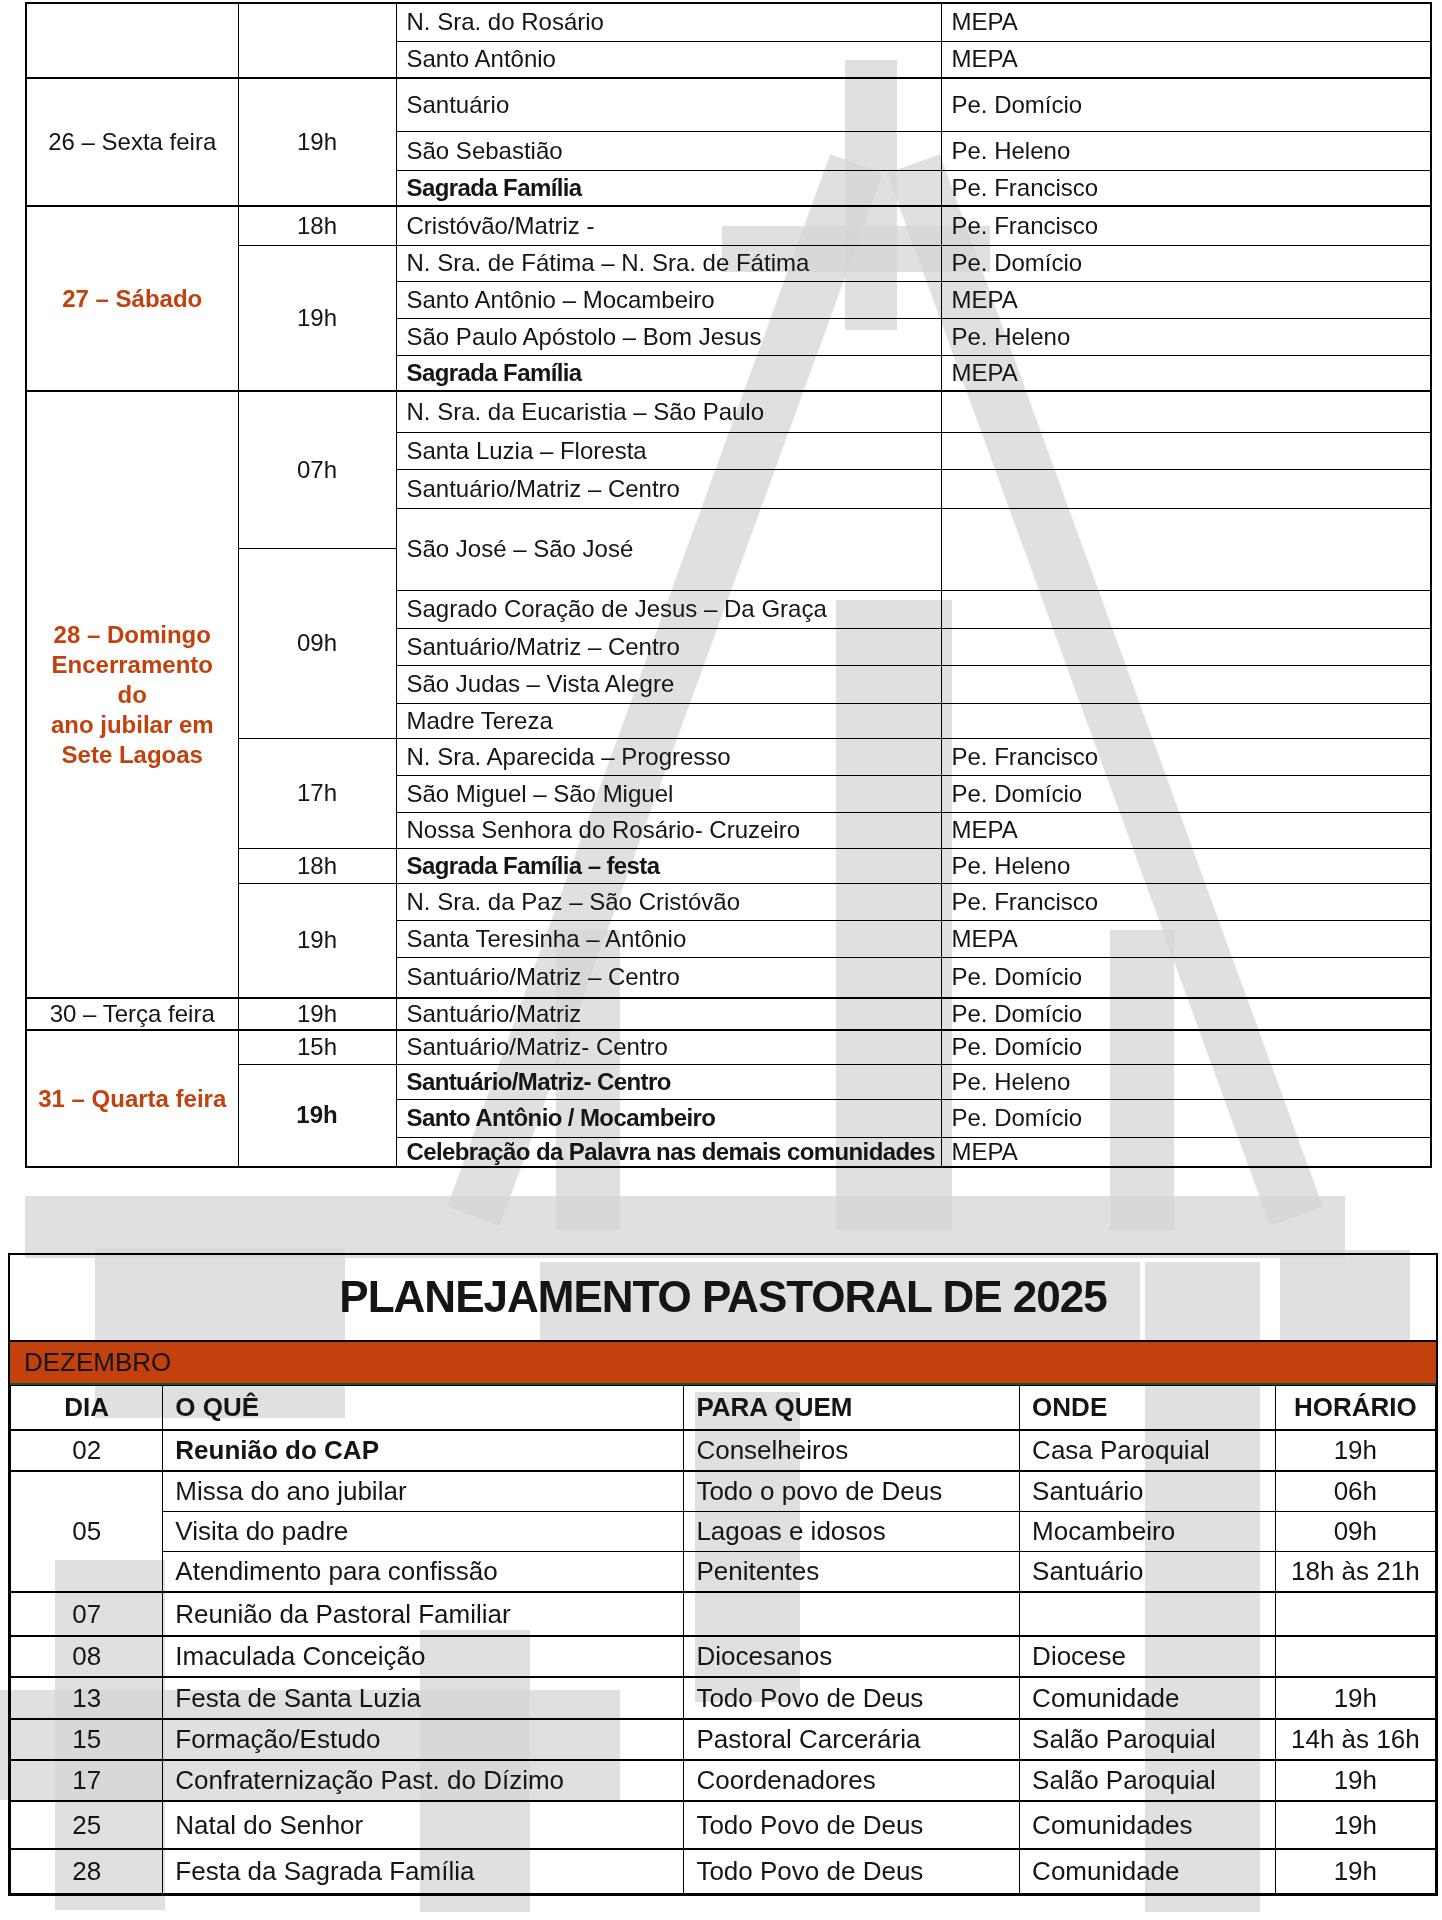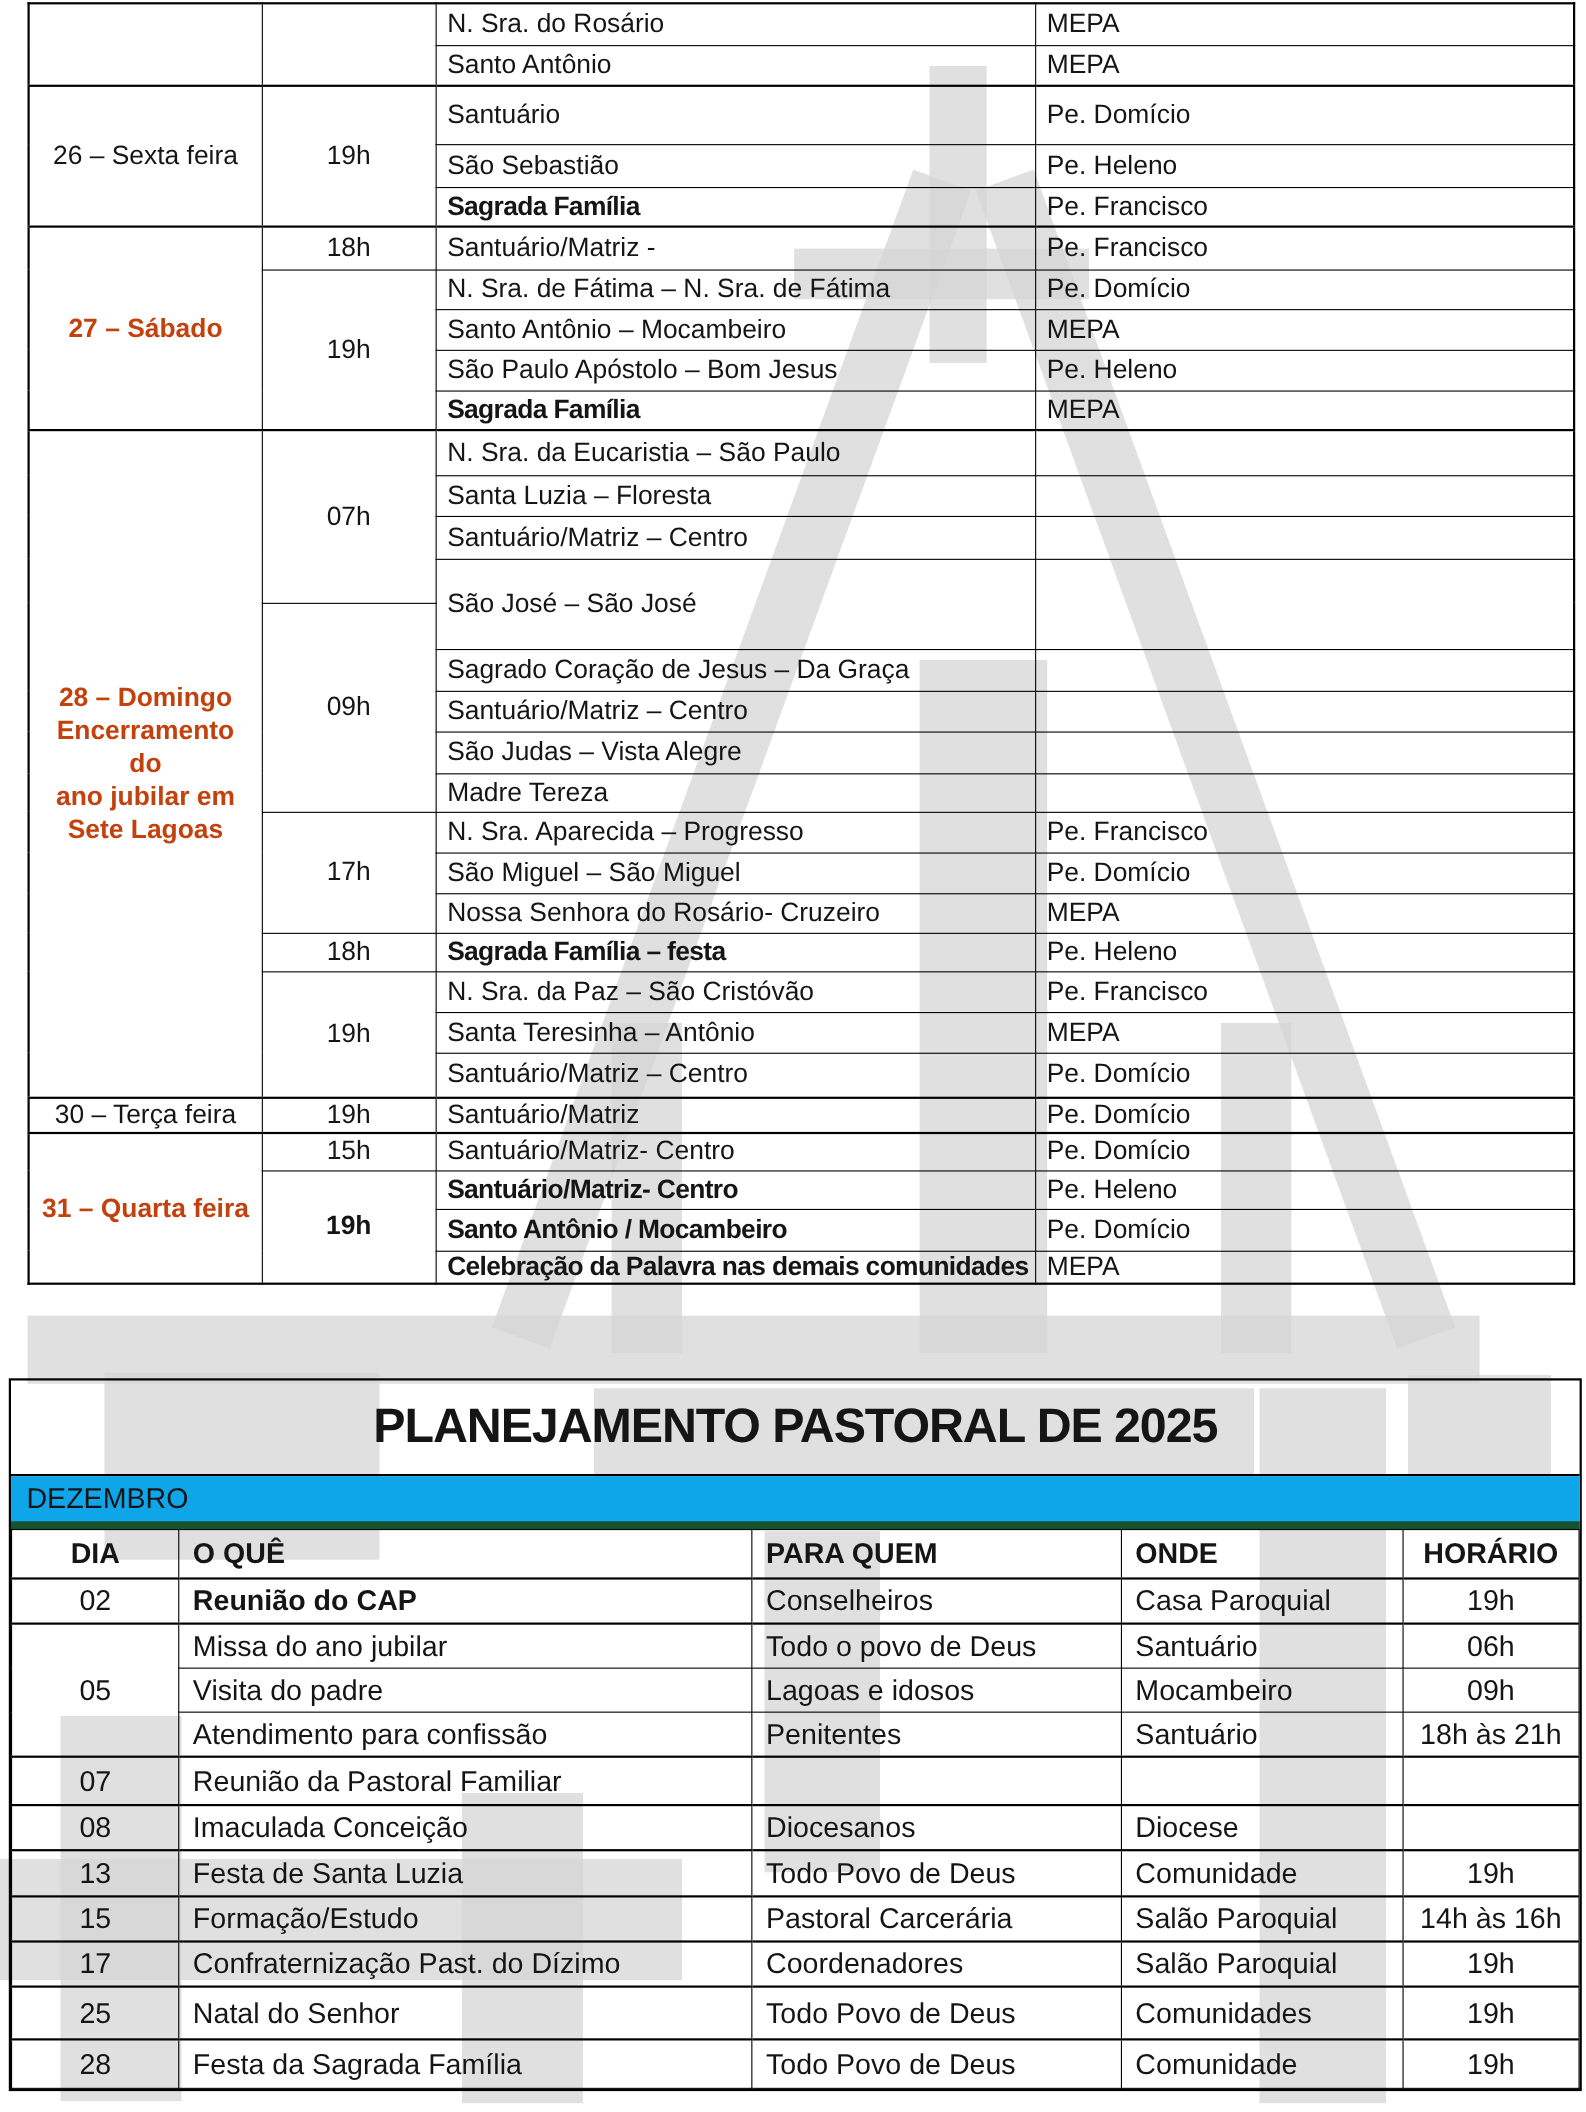--- a/index.html
+++ b/index.html
@@ -21,21 +21,21 @@
   td.time.bold{font-weight:bold;}
   td.church{white-space:nowrap;}
   td.church.bold{font-weight:bold;letter-spacing:-0.6px;}
   td.priest{white-space:nowrap;}
   td.vtop{vertical-align:top;padding-top:4px;}
   
   #plan{position:absolute;left:8px;top:1253px;width:1426px;border:2px solid #000;background:transparent;z-index:1;}
   .t2-title{border-bottom:2px solid #000;text-align:center;padding:14px 0 16px 0;background:transparent;}
   .t2-line1{font-size:44px;font-weight:800;letter-spacing:-1px;line-height:1.25;}
   .t2-line2{font-size:50px;font-weight:800;letter-spacing:-1px;line-height:1.2;}
-  .t2-month{background:#0ea5e9;border-bottom:7px solid #14532d;font-size:26px;padding:5px 14px;font-weight:500;}
+  .t2-month{background:#c2410c;border-bottom:2px solid #14532d;font-size:26px;padding:5px 14px;font-weight:500;}
   #plan table{width:100%;border:none;}
   #plan th{font-size:26px;font-weight:bold;text-align:left;padding:6px 12px;border-bottom:2px solid #000;}
   #plan th.c, #plan td.c{text-align:center;padding:4px 4px;}
   #plan td{font-size:26px;padding:2px 12px;vertical-align:middle;white-space:nowrap;}
   #plan tr.gs td{border-top:2px solid #000;}
   #plan td.oque-bold{font-weight:bold;}
 </style>
 </head>
 <body>
 
@@ -89,21 +89,21 @@
             <td class="church">São Sebastião</td>
             <td class="priest">Pe. Heleno</td>
           </tr>
           <tr style="height: 36px;">
             <td class="church bold">Sagrada Família</td>
             <td class="priest">Pe. Francisco</td>
           </tr>
           <tr class="gs" style="height: 39px;">
             <td class="day red" rowspan="5">27 – Sábado</td>
             <td class="time">18h</td>
-            <td class="church">Santuário/Matriz -</td>
+            <td class="church">Cristóvão/Matriz -</td>
             <td class="priest">Pe. Francisco</td>
           </tr>
           <tr style="height: 36px;">
             <td class="time" rowspan="4">19h</td>
             <td class="church">N. Sra. de Fátima – N. Sra. de Fátima</td>
             <td class="priest">Pe. Domício</td>
           </tr>
           <tr style="height: 37px;">
             <td class="church">Santo Antônio – Mocambeiro</td>
             <td class="priest">MEPA</td>

